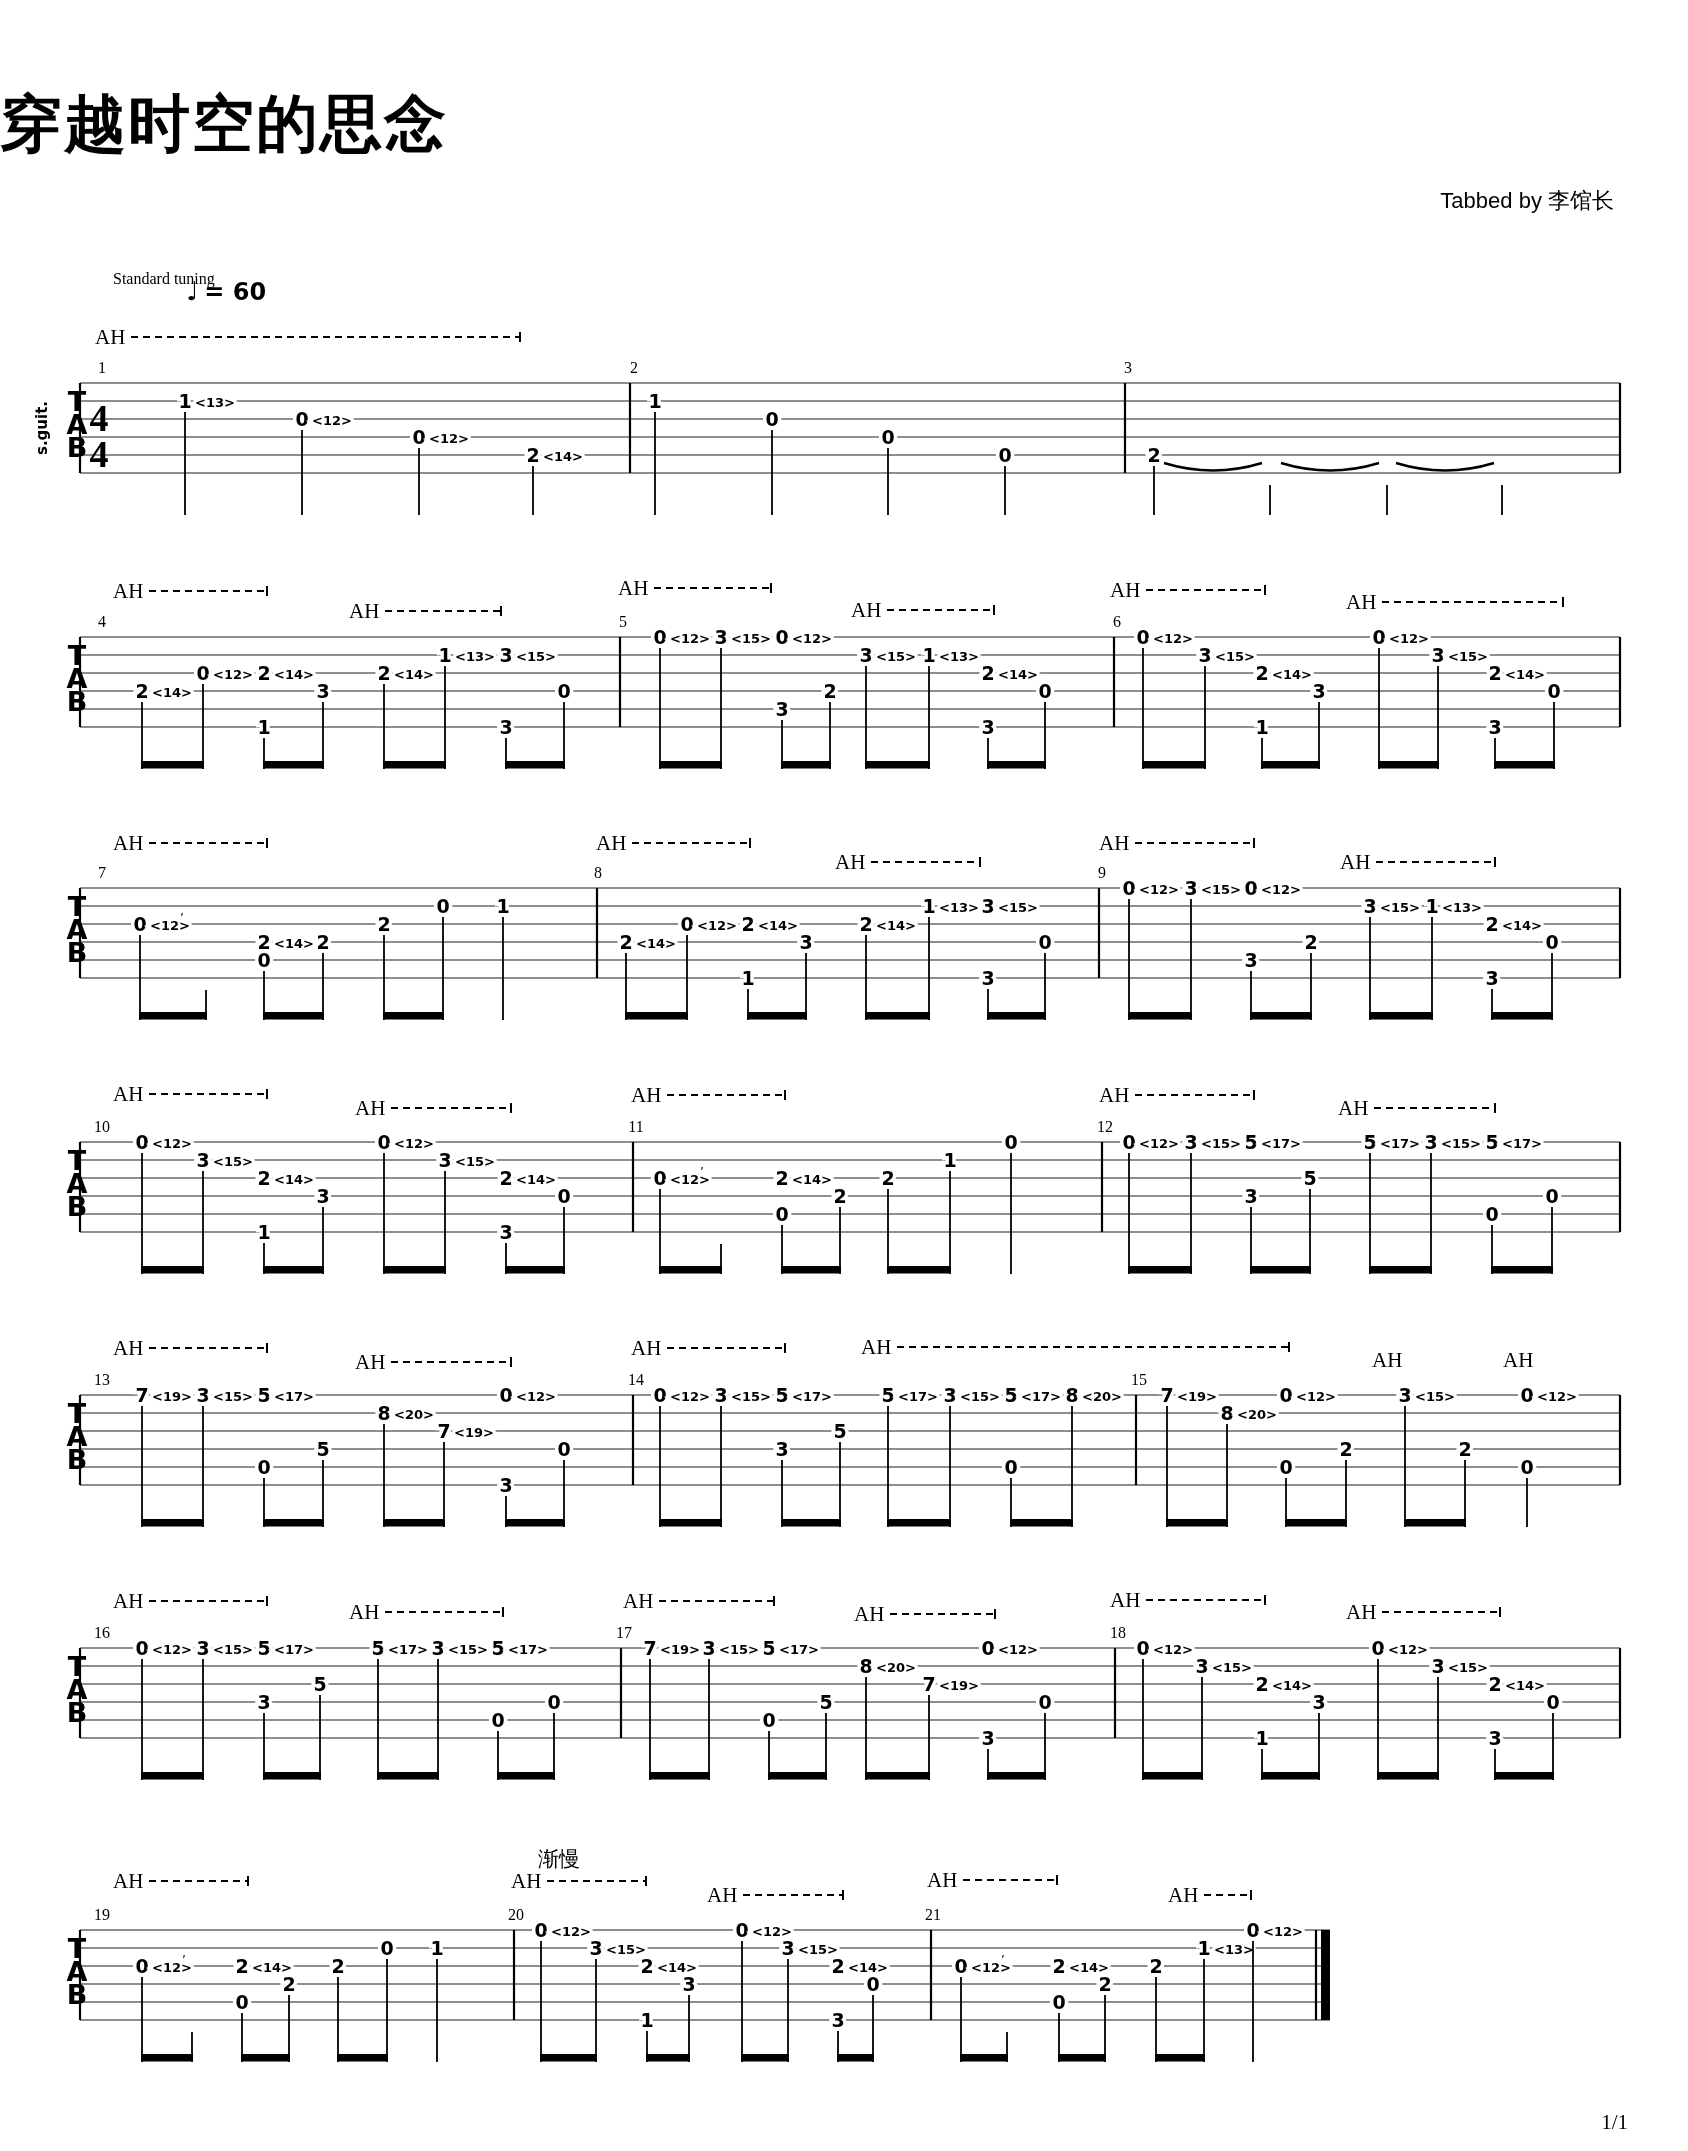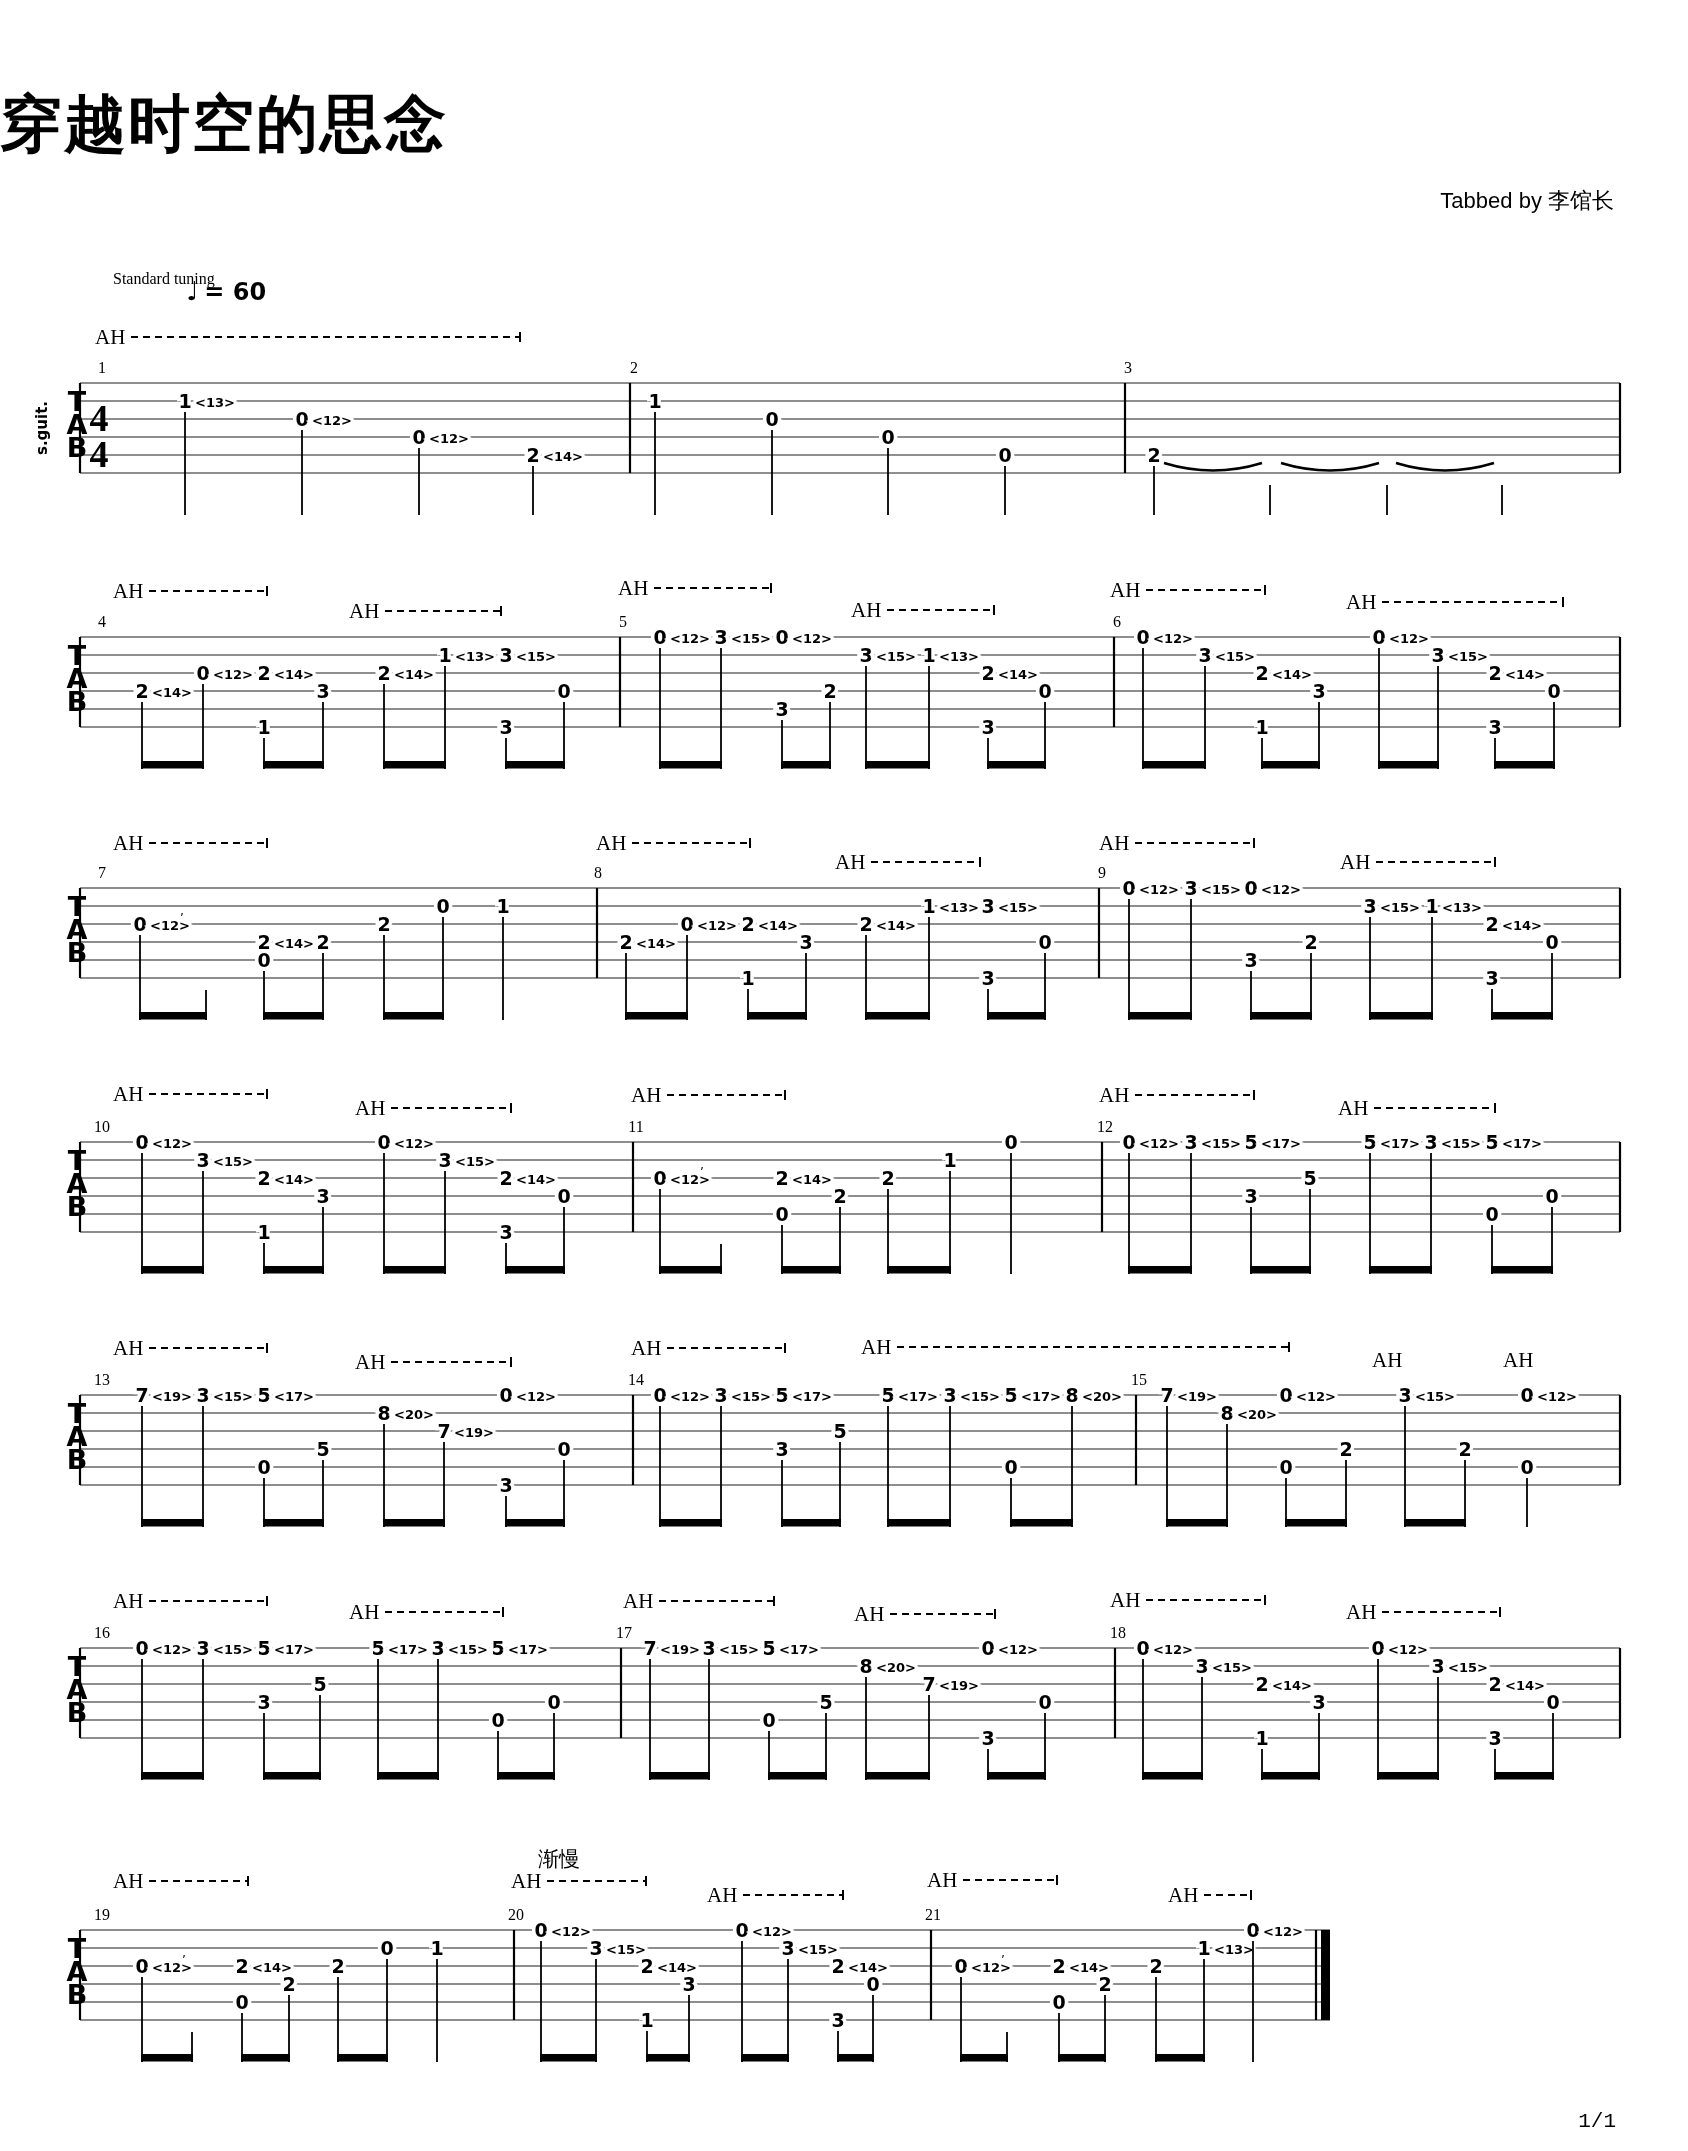--- a/index.html
+++ b/index.html
@@ -20,22 +20,22 @@
     position:absolute;left:113px;top:234px;font-size:16px;
     font-family:"Liberation Serif", serif;
     margin-top:36px;
   }
   .tempo{
     position:absolute;left:186px;top:276px;font-size:24px;font-weight:bold;
     font-family:"DejaVu Sans", sans-serif;
   }
   .tempo .glyph{font-size:26px;margin-right:6px;font-family:"DejaVu Sans", sans-serif;}
   .pageno{
-    position:absolute;right:72px;top:2110px;font-size:21px;
-    font-family:Liberation Mono, monospace;
+    position:absolute;right:60px;top:2110px;font-size:21px;
+    font-family:Liberation Serif, serif;
   }
   svg#score{position:absolute;left:0;top:0;}
   svg text{user-select:none;}
 </style>
 </head>
 <body>
 
 <div class="page">
   <div class="title">穿越时空的思念</div>
   <div class="credit">Tabbed by 李馆长</div>

